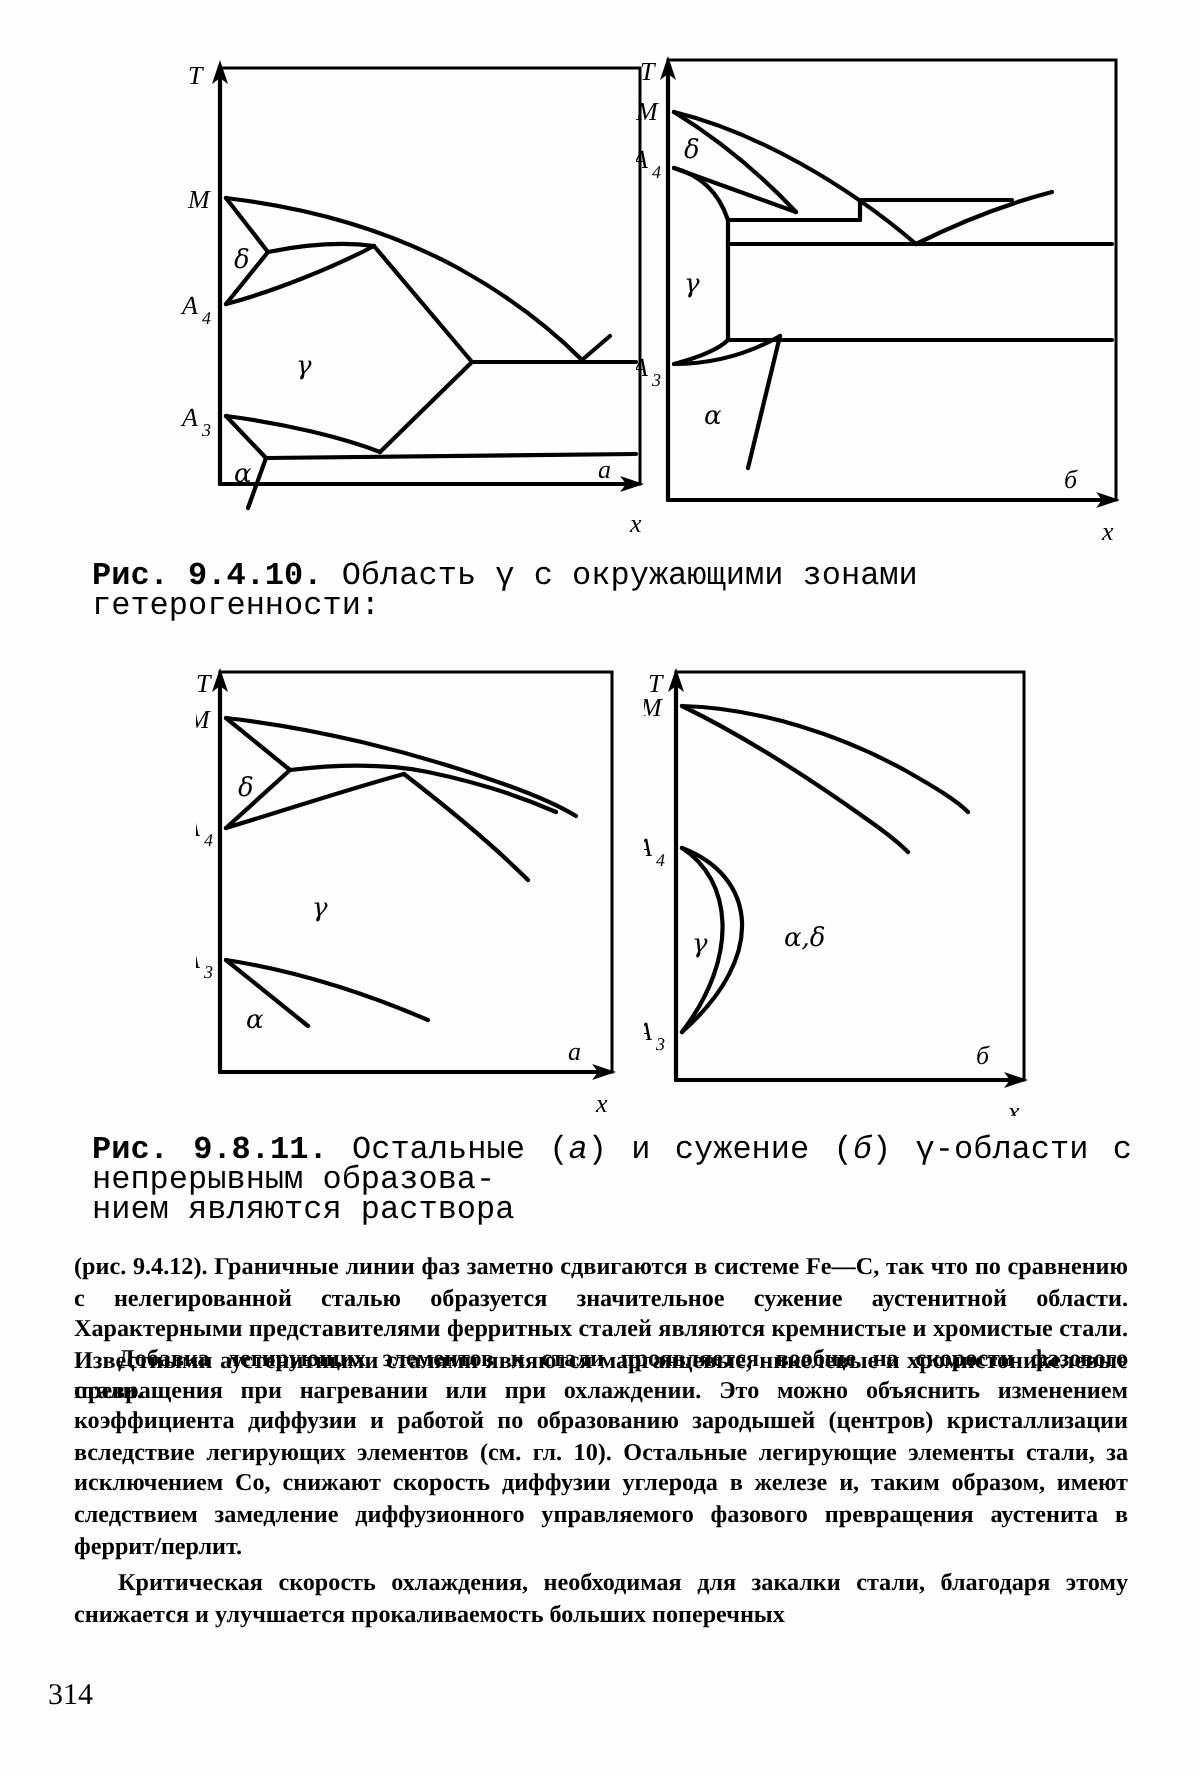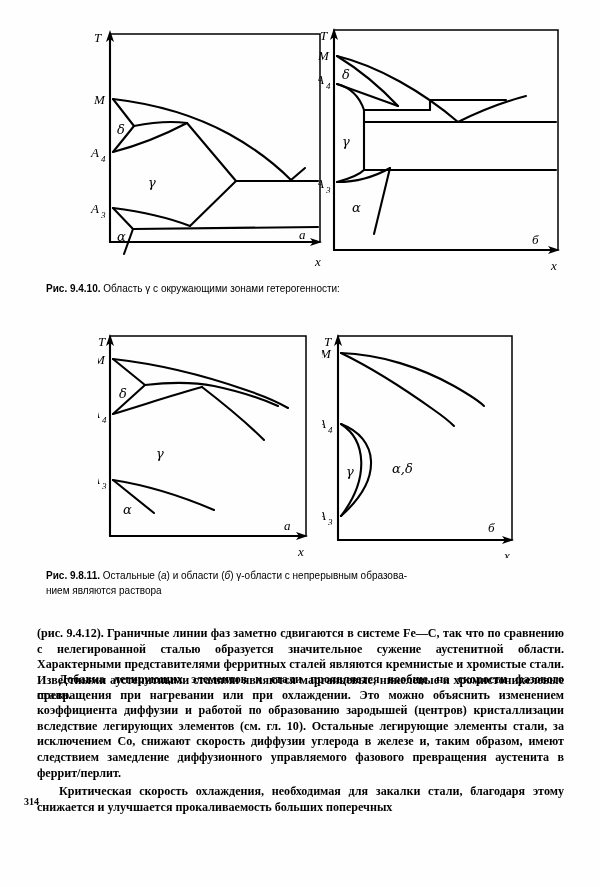--- a/index.html
+++ b/index.html
@@ -37,22 +37,22 @@
     position: absolute;
     top: 0;
   }
   .fig-panel svg { display: block; }
 
   
   .caption {
     position: absolute;
     left: 46px;
     width: 524px;
-    font-family: Liberation Sans, sans-serif;
-    font-size: 10px;
+    font-family: Liberation Mono, monospace;
+    font-size: 16px;
     line-height: 15.2px;
     color: #000;
     text-align: left;
   }
   #caption-1 { top: 281px; }
   #caption-2 { top: 568px; width: 520px; text-align: justify; }
   .caption b { font-weight: bold; }
   .caption .ital { font-style: italic; }
   .cap-line { display: block; }
 
@@ -76,24 +76,24 @@
     margin: 0;
     text-indent: 22px;
     text-align: justify;
   }
   .body-text p.noindent { text-indent: 0; }
 
   
   #page-number {
     position: absolute;
     left: 24px;
-    top: 796px;
-    font-family: "Liberation Serif", "DejaVu Serif", serif;
-    font-size: 10px;
-    font-weight: bold;
+    top: 840px;
+    font-family: "Liberation Serif", "DejaVu Serif", serif;
+    font-size: 15px;
+    font-weight: normal;
     color: #000;
   }
 
   
   text.lbl {
     font-family: "Liberation Serif", "DejaVu Serif", serif;
     font-style: italic;
     font-size: 13px;
     fill: #000;
   }
@@ -291,21 +291,21 @@
         <text class="lbl-gk" x="24" y="148">γ</text>
         <text class="lbl-gk" x="70" y="145">α,δ</text>
         <text class="lbl" x="166" y="204">б</text>
       </svg>
     </div>
   </div>
 
   <div class="caption" id="caption-2">
     <span class="cap-line">
       <b>Рис. 9.8.11.</b>
-      <span>Остальные (</span><span class="ital">а</span><span>) и области (</span><span class="ital">б</span><span>) γ-области с непрерывным образова-</span>
+      <span>Остальные (</span><span class="ital">а</span><span>) и сужение (</span><span class="ital">б</span><span>) γ-области с непрерывным образова-</span>
     </span>
     <span class="cap-line">нием являются раствора</span>
   </div>
 
   <div class="body-text" id="para-1">
     <p class="noindent">(рис. 9.4.12). Граничные линии фаз заметно сдвигаются в системе Fe—C, так что по сравнению с нелегированной сталью образуется значительное сужение аустенитной области. Характерными представителями ферритных сталей являются кремнистые и хромистые стали. Известными аустенитными сталями являются марганцевые, никелевые и хромистоникелевые стали.</p>
   </div>
 
   <div class="body-text" id="para-2">
     <p>Добавка легирующих элементов к стали проявляется вообще на скорости фазового превращения при нагревании или при охлаждении. Это можно объяснить изменением коэффициента диффузии и работой по образованию зародышей (центров) кристаллизации вследствие легирующих элементов (см. гл. 10). Остальные легирующие элементы стали, за исключением Co, снижают скорость диффузии углерода в железе и, таким образом, имеют следствием замедление диффузионного управляемого фазового превращения аустенита в феррит/перлит.</p>

